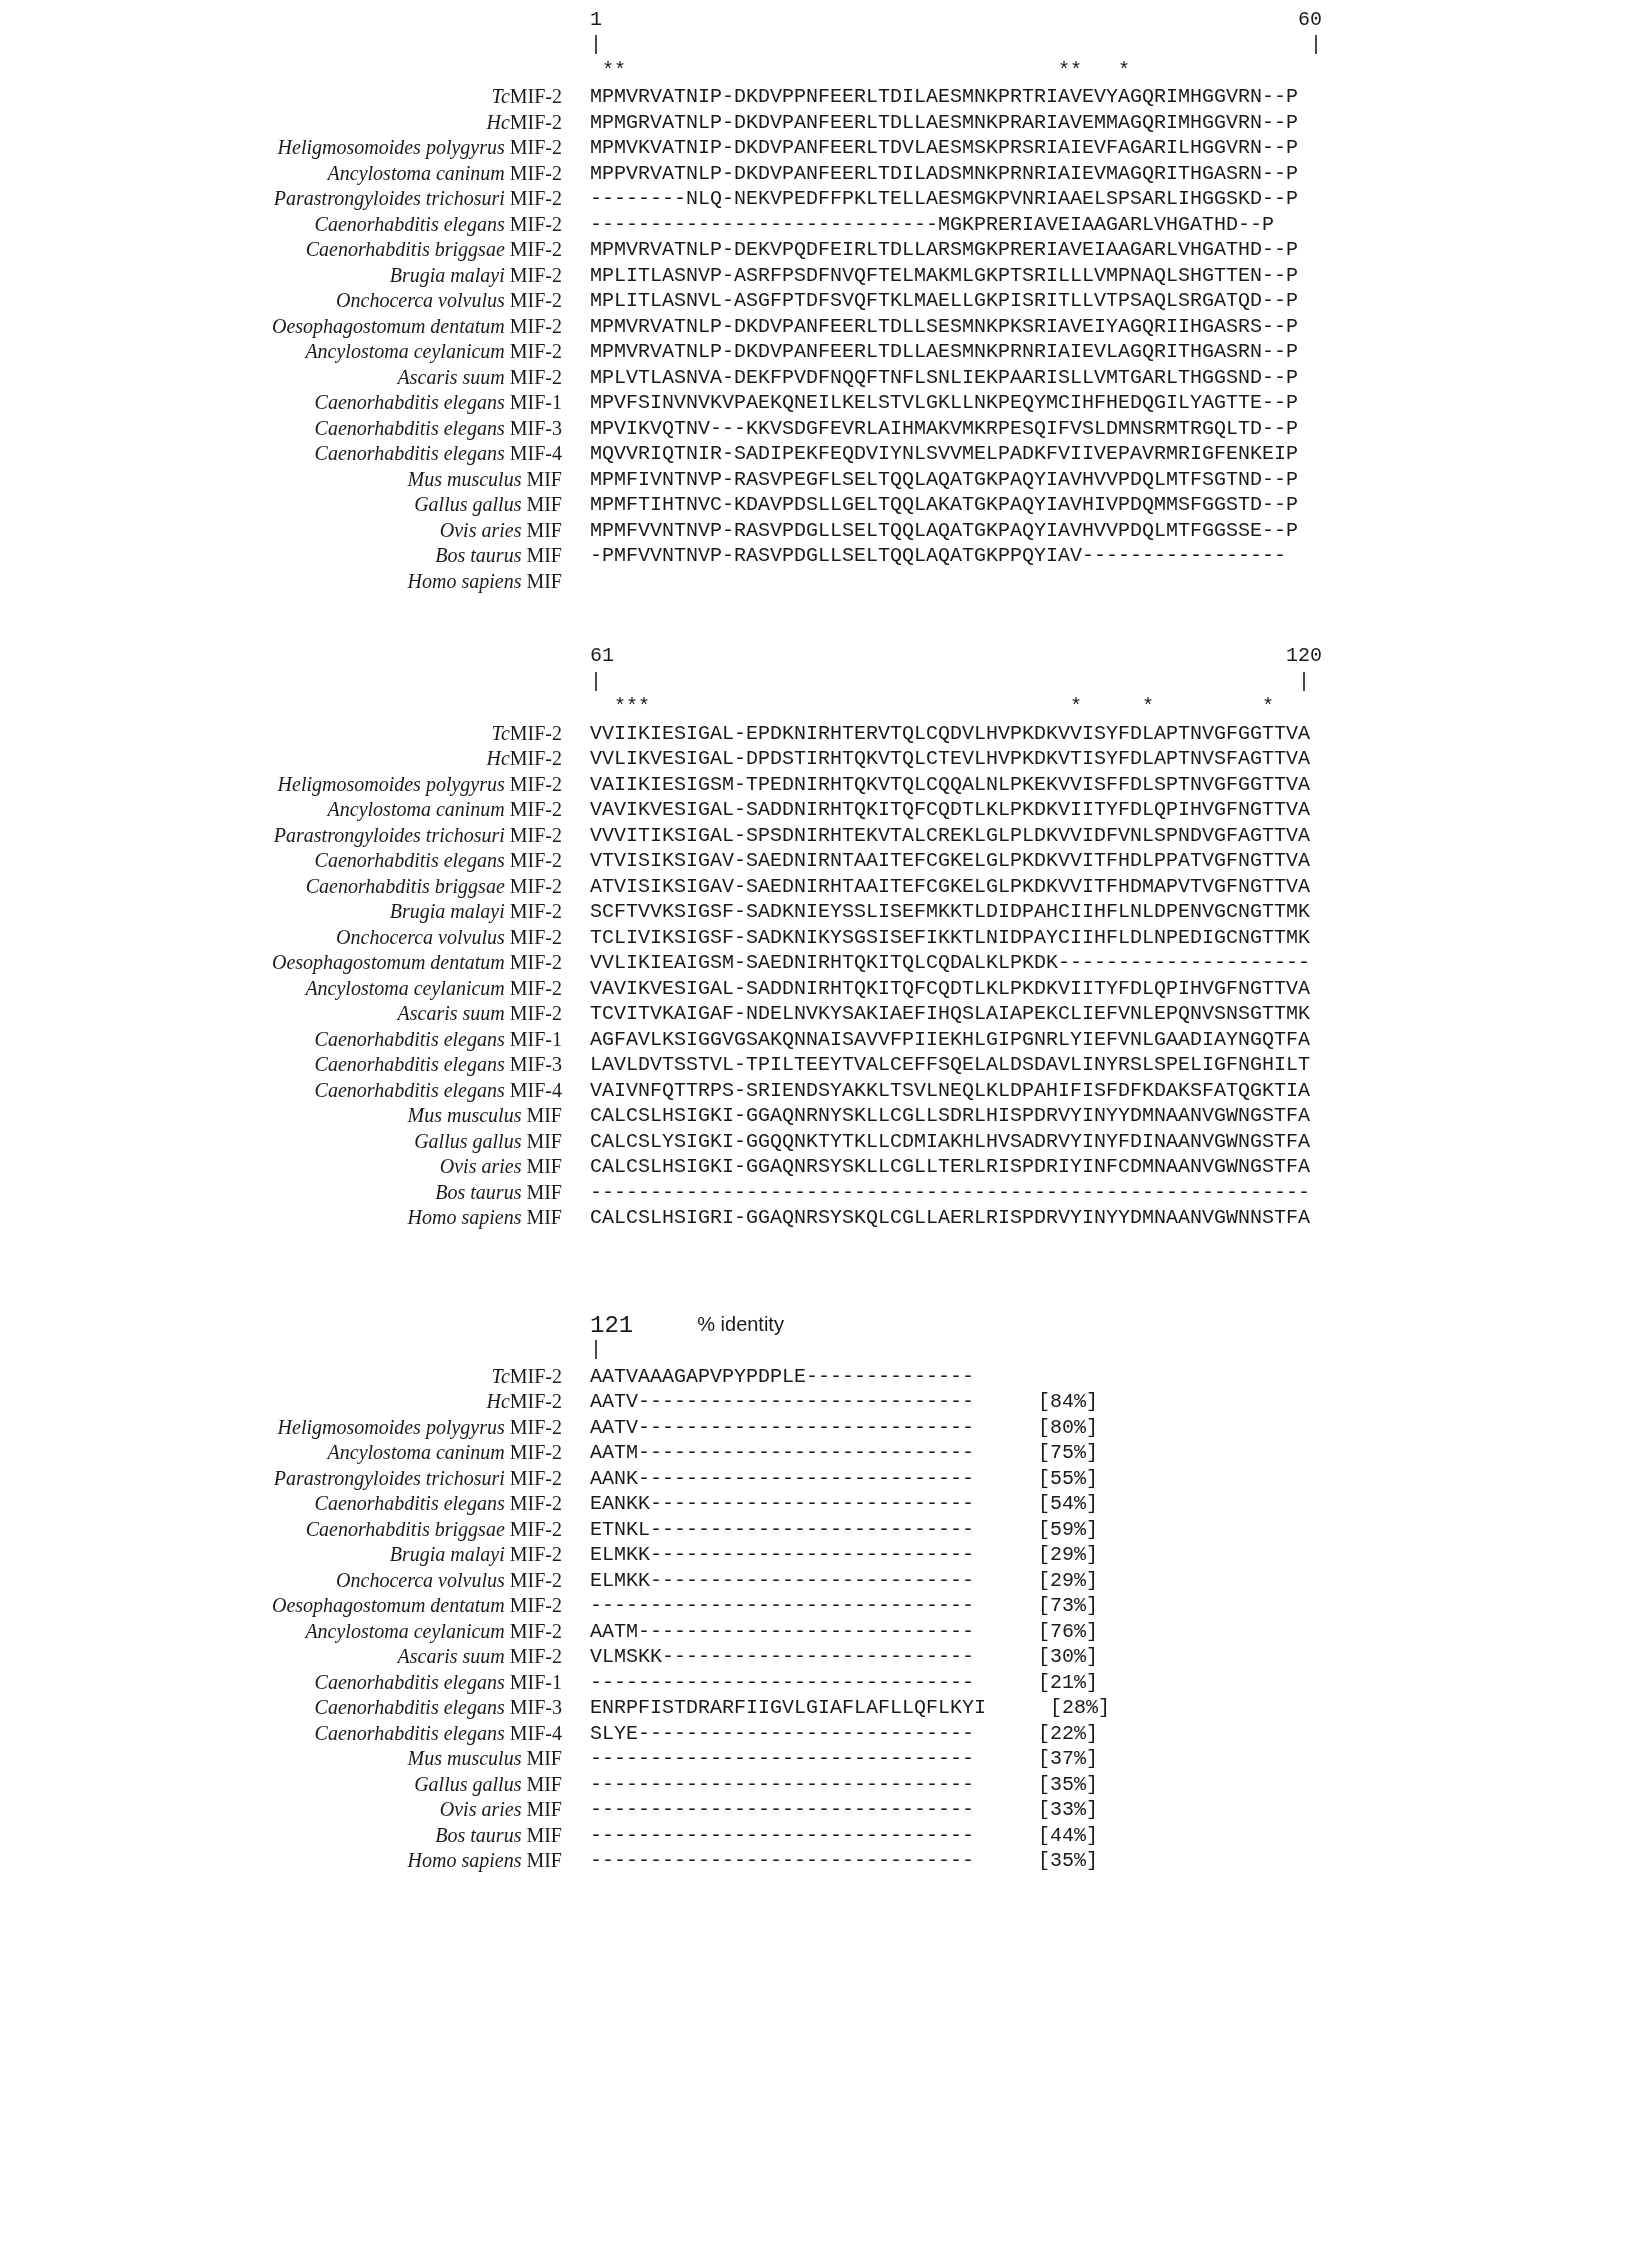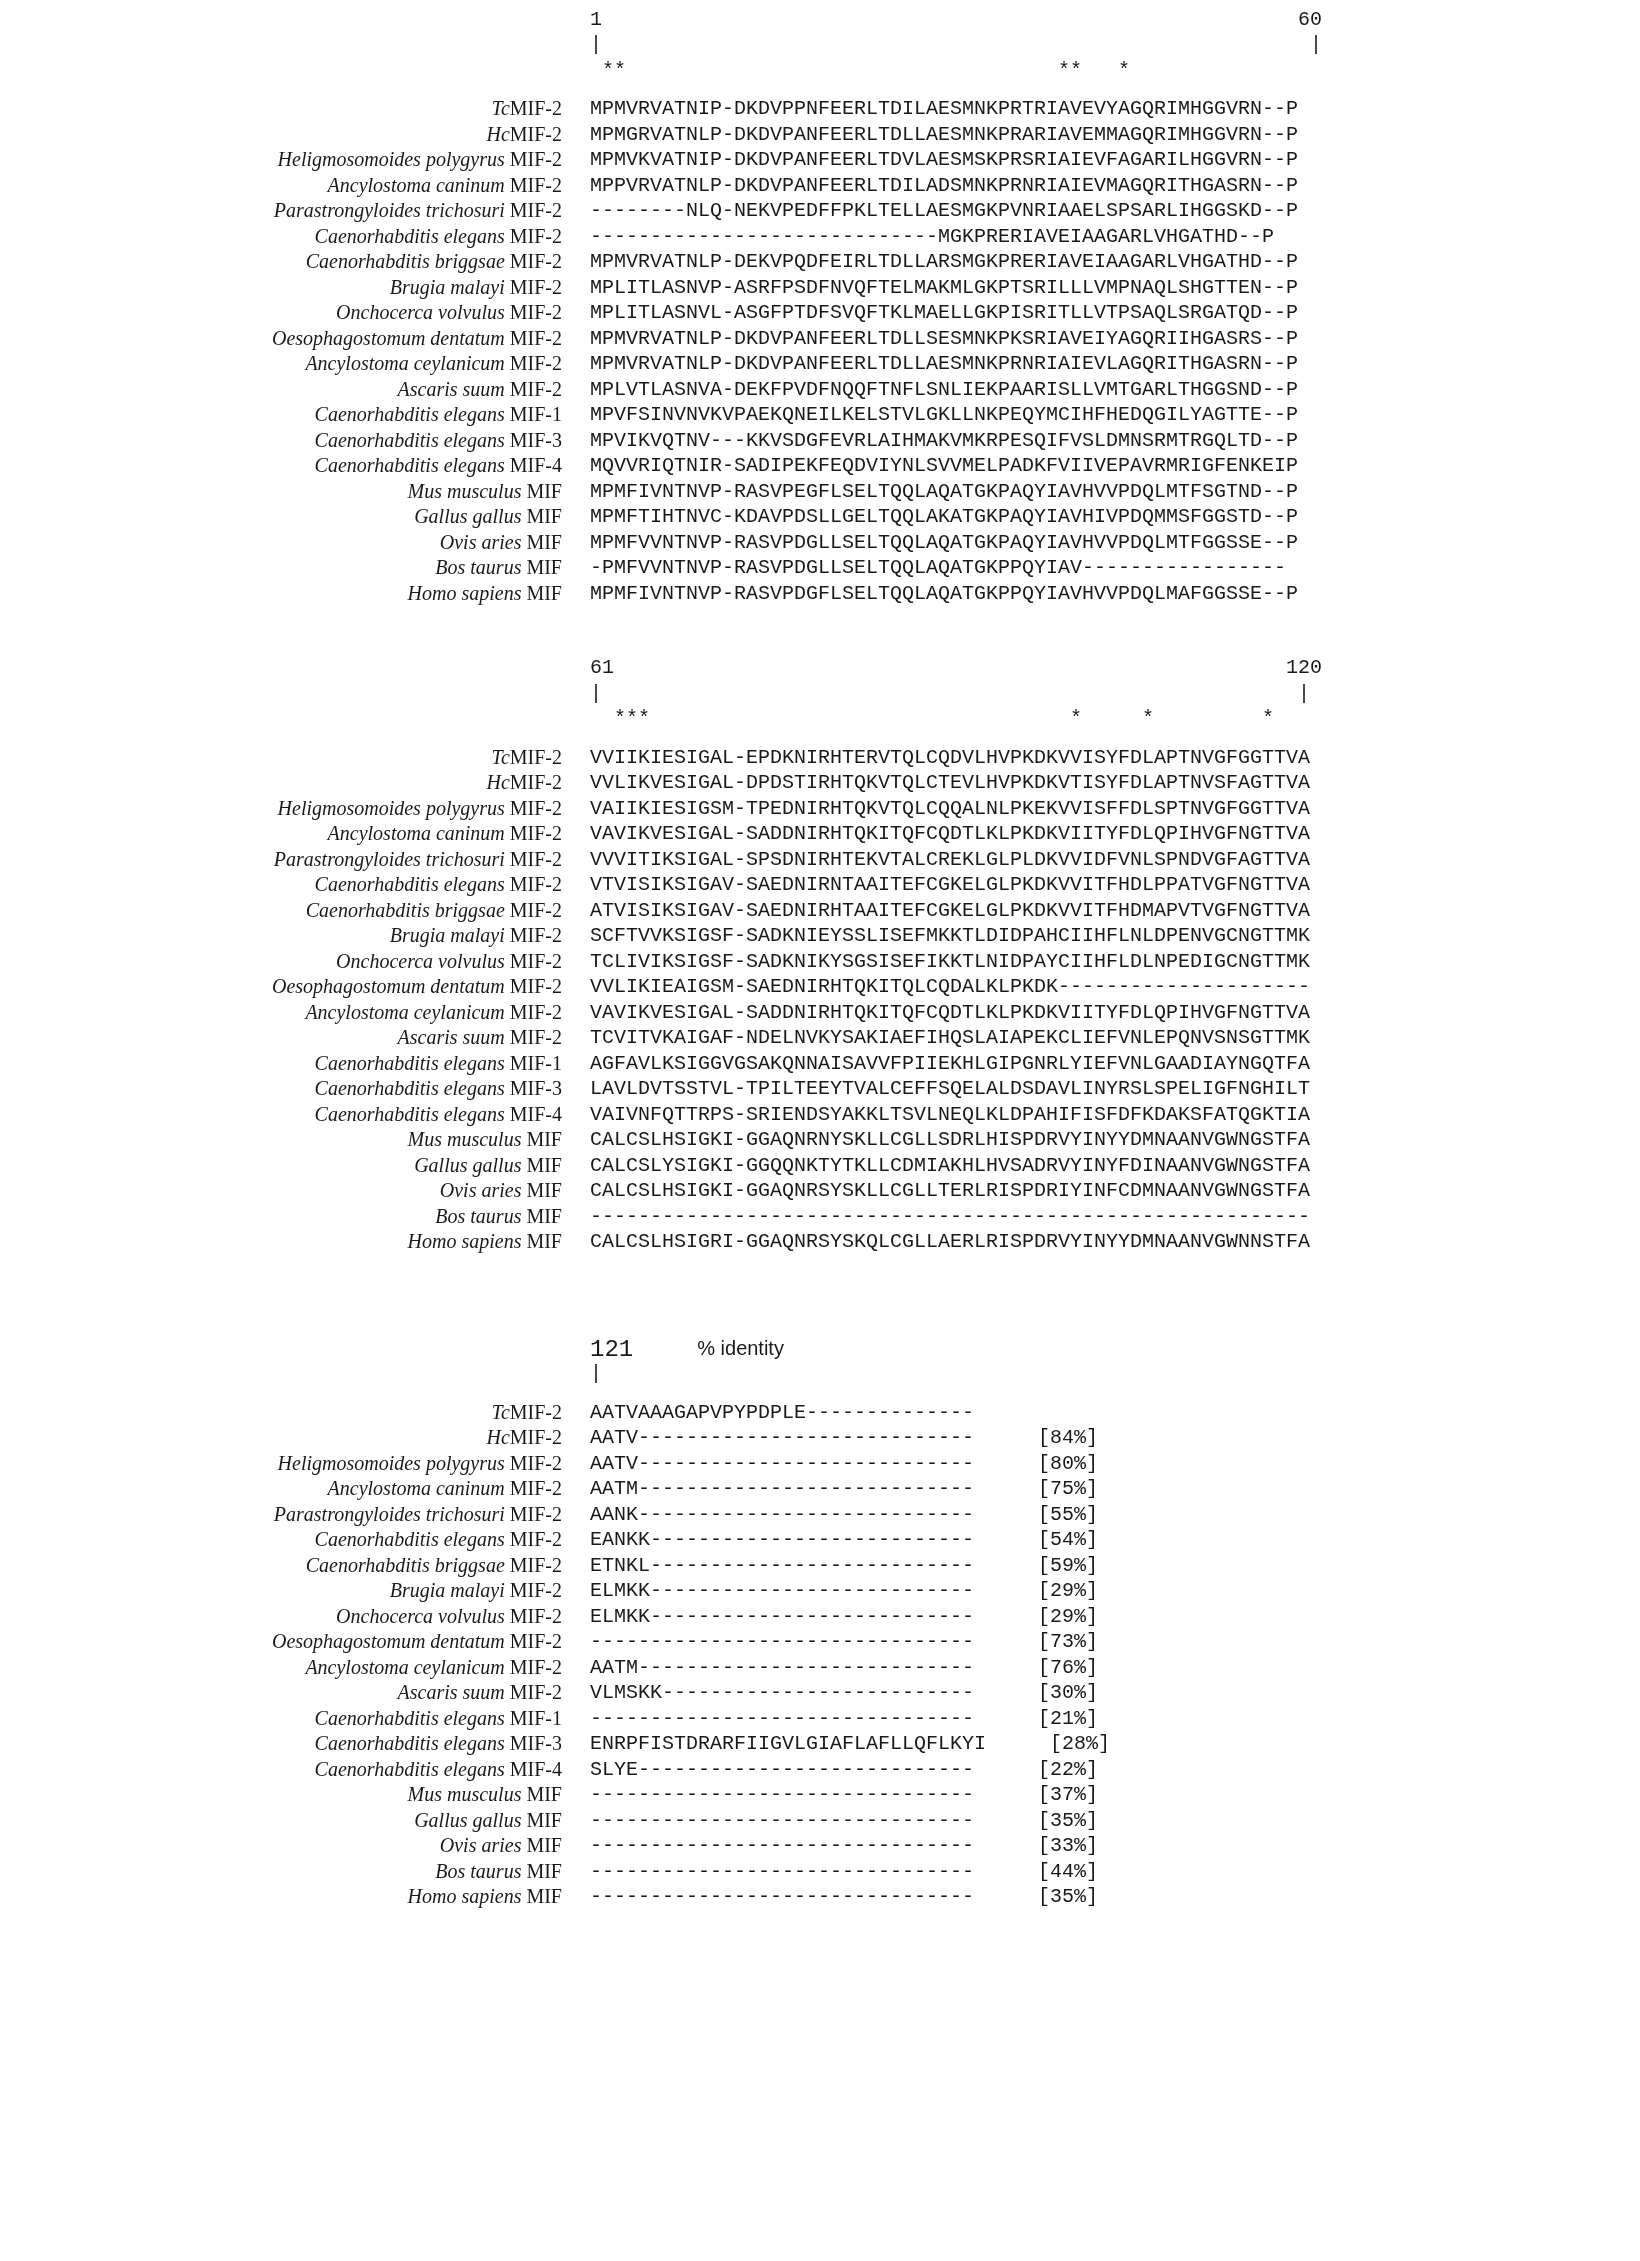--- a/index.html
+++ b/index.html
@@ -71,21 +71,21 @@
   .ruler-row .seq-col,
   .tick-row .seq-col,
   .star-row .seq-col {
     line-height: 24px;
   }
 
   .ruler-row { margin-bottom: 0px; }
   .tick-row  { margin-bottom: 0px; }
   .star-row  { margin-bottom: 0px; }
 
-  .rows { margin-top: 12px; }
+  .rows { margin-top: 0px; }
 
   .gap-block-1 { height: 50px; }
   .gap-block-2 { height: 82px; }
 
   .hdr-label {
     font-family: "Liberation Mono", "DejaVu Sans Mono", monospace;
     font-size: 24px;
     line-height: 25.5px;
     white-space: pre;
   }
@@ -193,21 +193,20 @@
         <div class="seq-row">
           <div class="name-col"><span class="sp">Ovis aries</span><span> MIF</span></div>
           <div class="seq-col">MPMFVVNTNVP-RASVPDGLLSELTQQLAQATGKPAQYIAVHVVPDQLMTFGGSSE--P</div>
         </div>
         <div class="seq-row">
           <div class="name-col"><span class="sp">Bos taurus</span><span> MIF</span></div>
           <div class="seq-col">-PMFVVNTNVP-RASVPDGLLSELTQQLAQATGKPPQYIAV-----------------</div>
         </div>
         <div class="seq-row">
           <div class="name-col"><span class="sp">Homo sapiens</span><span> MIF</span></div>
-          <div class="seq-col">MPMFIVNTNVP-RASVPDGFLSELTQQLAQATGKPPQYIAVHVVPDQLMAFGGSSE--P</div>
         </div>
       </div>
   </div>
 
   <div class="gap-block-1"></div>
 
   <div class="block">
 
     <div class="ruler-row">
       <div class="name-col">&nbsp;</div>

